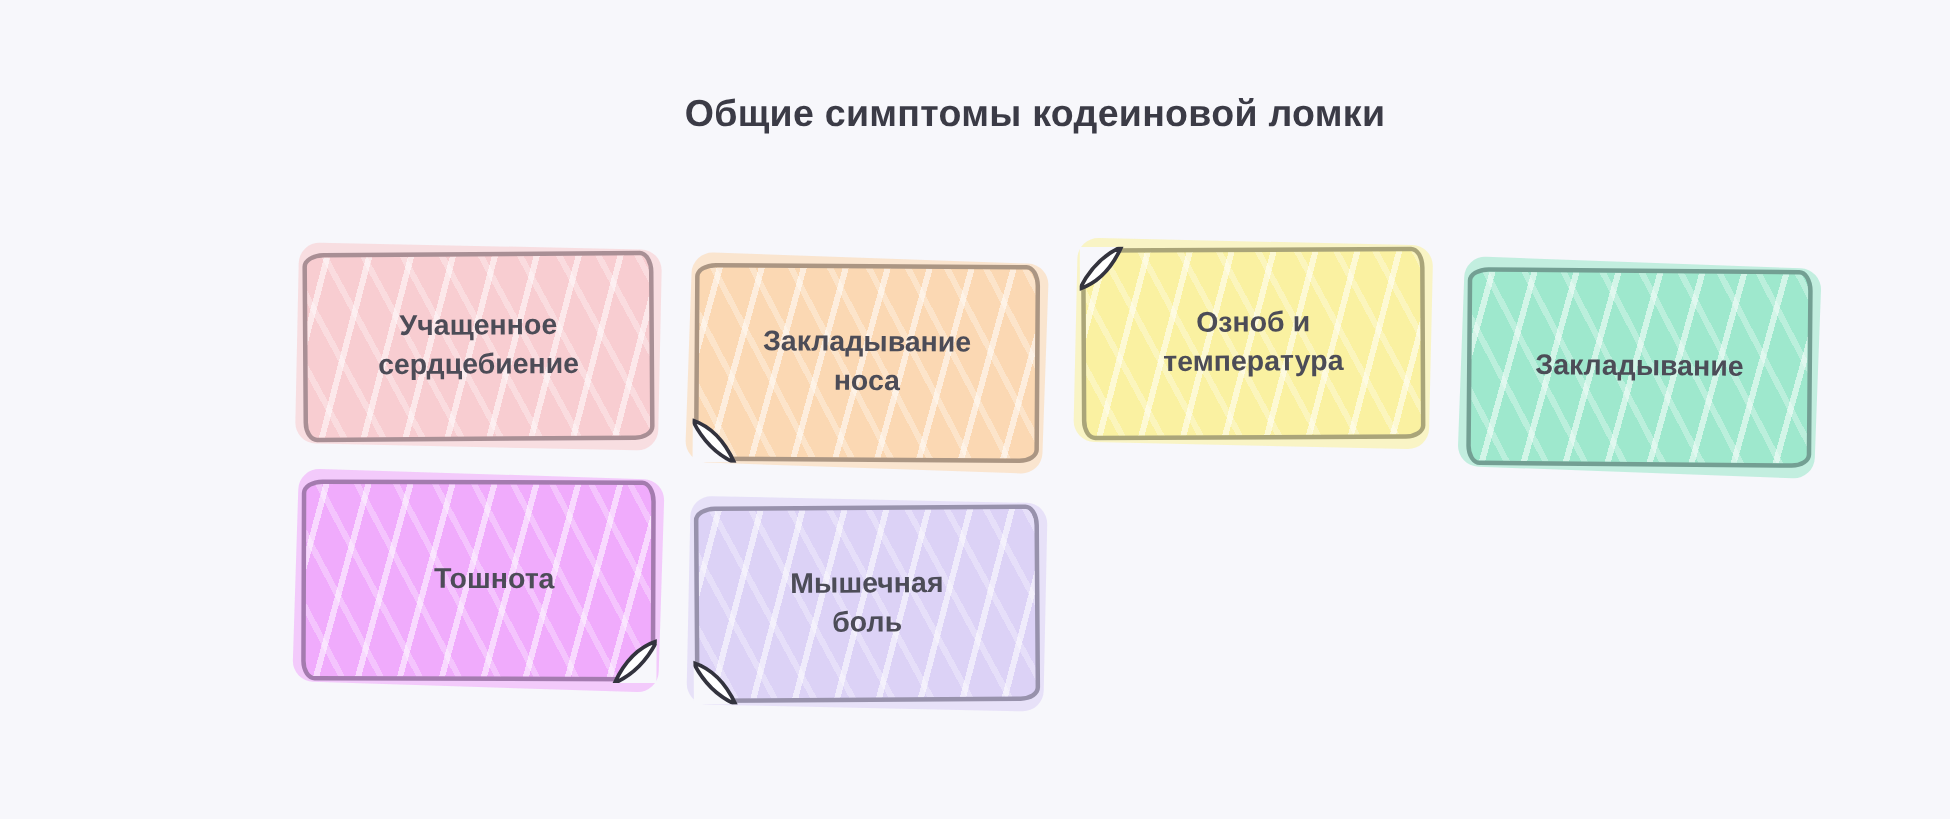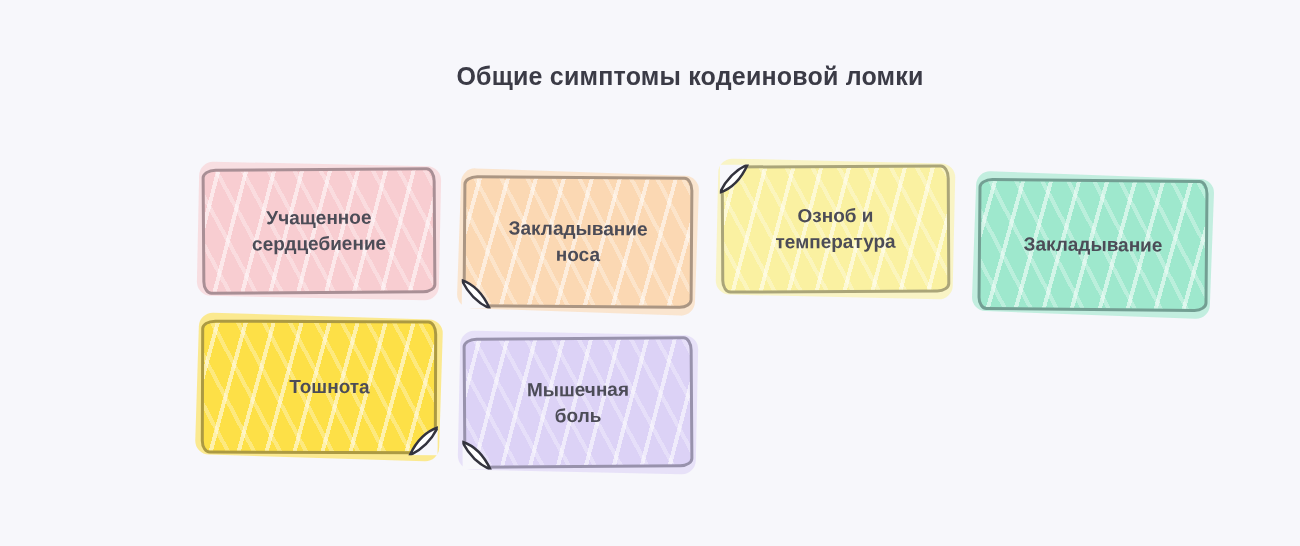--- a/index.html
+++ b/index.html
@@ -116,21 +116,21 @@
     <svg class="fold fold-tl" viewBox="0 0 36 36">
       <path d="M0 8 L0 36 L28 36 Z" fill="#f7f7fb"></path>
       <path d="M0 8 Q18 14 28 36 Q10 28 0 8 Z" fill="#ffffff" stroke="#33333e" stroke-width="2.5" stroke-linejoin="round"></path>
     </svg>
   </div>
 
   <div class="card card-4" style="background-color: rgb(159, 232, 205);">
     <span class="card-label">Закладывание</span>
   </div>
 
-  <div class="card card-5" style="background-color: #fde047; padding-left: 21px;">
+  <div class="card card-5" style="background-color: #f0abfc; padding-left: 21px;">
     <span class="card-label">Тошнота</span>
     <svg class="fold fold-br" viewBox="0 0 36 36">
       <path d="M0 8 L0 36 L28 36 Z" fill="#f7f7fb"></path>
       <path d="M0 8 Q18 14 28 36 Q10 28 0 8 Z" fill="#ffffff" stroke="#33333e" stroke-width="2.5" stroke-linejoin="round"></path>
     </svg>
   </div>
 
   <div class="card card-6" style="background-color: rgb(220, 210, 246);">
     <span class="card-label">Мышечная
 боль</span>

